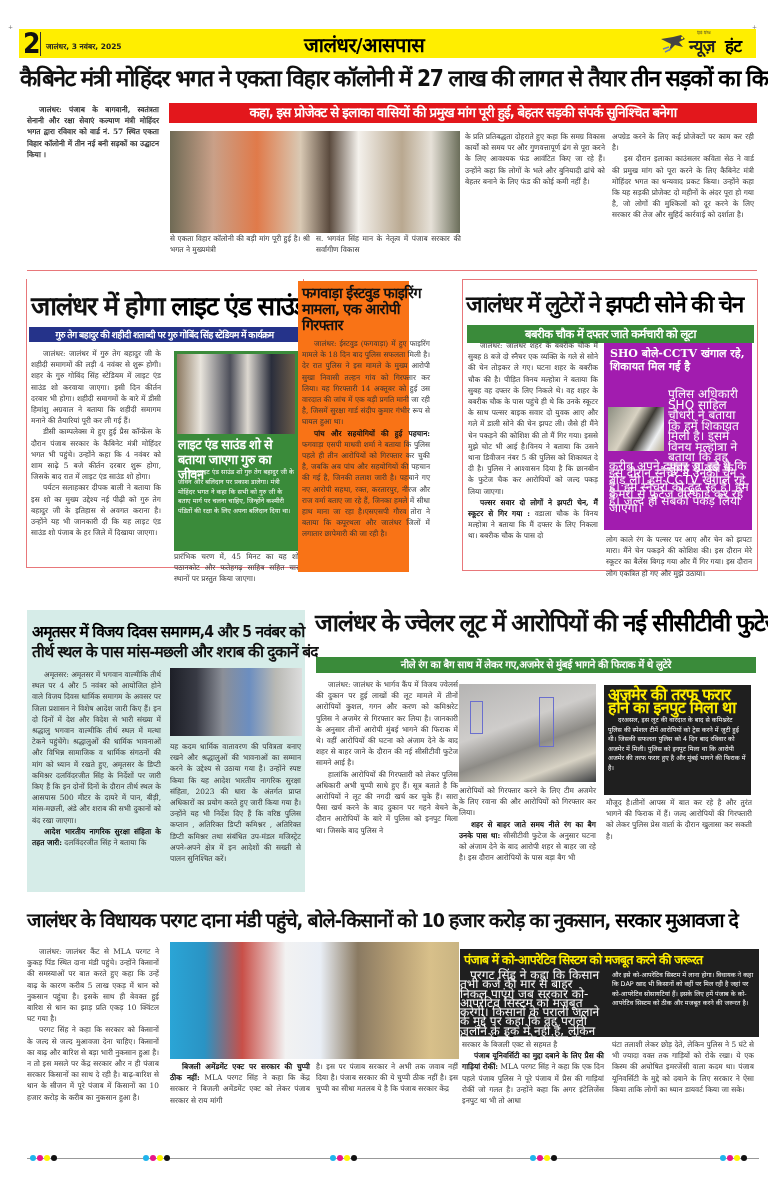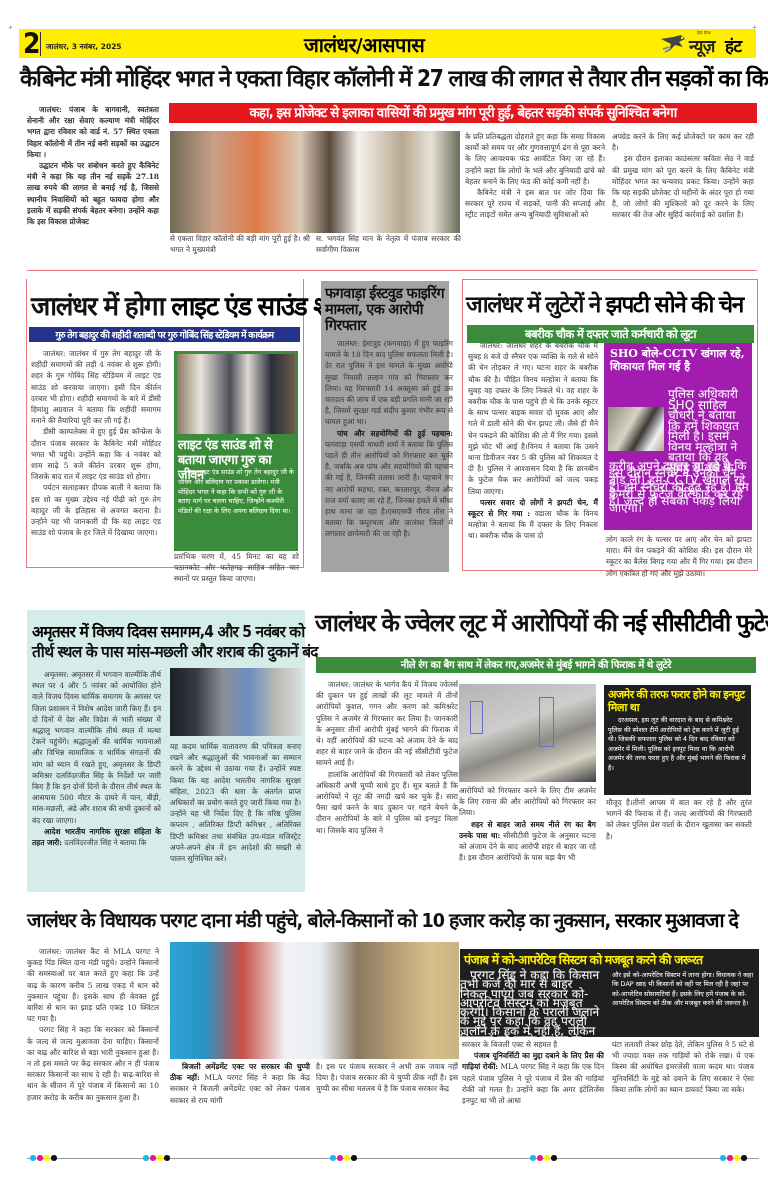--- a/index.html
+++ b/index.html
@@ -42,28 +42,26 @@
 
 <div class="abs hl" style="left:20px;top:62px;font-size:22.5px;letter-spacing:-1.2px;">
   <span>कैबिनेट मंत्री मोहिंदर भगत ने एकता विहार कॉलोनी में 27 लाख की लागत से तैयार</span>
   <span class="red">तीन सड़कों का किया उद्घाटन</span>
 </div>
 <div class="abs" style="left:169px;top:103px;width:588px;height:20px;background:#e3171c;">
   <span class="hl" style="display:block;text-align:center;color:#fff;font-size:13.3px;line-height:20px;letter-spacing:-0.6px;">कहा, इस प्रोजेक्ट से इलाका वासियों की प्रमुख मांग पूरी हुई, बेहतर सड़की संपर्क सुनिश्चित बनेगा</span>
 </div>
 <div class="abs txt" style="left:27px;top:104px;width:132px;font-weight:bold;">
   <p>जालंधर: पंजाब के बागवानी, स्वतंत्रता सेनानी और रक्षा सेवाएं कल्याण मंत्री मोहिंदर भगत द्वारा रविवार को वार्ड नं. 57 स्थित एकता विहार कॉलोनी में तीन नई बनी सड़कों का उद्घाटन किया ।</p>
-  <p>उद्घाटन मौके पर संबोधन करते हुए कैबिनेट मंत्री ने कहा कि यह तीन नई सड़कें 27.18 लाख रुपये की लागत से बनाई गई है, जिससे स्थानीय निवासियों को बहुत फायदा होगा और इलाके में सड़की संपर्क बेहतर बनेगा। उन्होंने कहा कि इस विकास प्रोजेक्ट</p>
 </div>
 <div class="abs photo" style="left:170px;top:131px;width:290px;height:102px;background:linear-gradient(90deg,#6f6a55,#c9a088 15%,#e07a4a 30%,#d9c9b4 45%,#5b4b3e 55%,#f4f1ec 65%,#b9a890 80%,#e6e1d8 90%,#6b6e5a);"></div>
 <div class="abs txt" style="left:170px;top:233px;width:140px;">से एकता विहार कॉलोनी की बड़ी मांग पूरी हुई है। श्री भगत ने मुख्यमंत्री</div>
 <div class="abs txt" style="left:316px;top:233px;width:145px;">स. भगवंत सिंह मान के नेतृत्व में पंजाब सरकार की सर्वांगीण विकास</div>
 <div class="abs txt" style="left:465px;top:131px;width:140px;">
   <p style="text-indent:0">के प्रति प्रतिबद्धता दोहराते हुए कहा कि समग्र विकास कार्यों को समय पर और गुणवत्तापूर्ण ढंग से पूरा करने के लिए आवश्यक फंड आवंटित किए जा रहे हैं। उन्होंने कहा कि लोगों के भले और बुनियादी ढांचे को बेहतर बनाने के लिए फंड की कोई कमी नहीं है।</p>
-  <p>कैबिनेट मंत्री ने इस बात पर जोर दिया कि सरकार पूरे राज्य में सड़कों, पानी की सप्लाई और स्ट्रीट लाइटों समेत अन्य बुनियादी सुविधाओं को</p>
 </div>
 <div class="abs txt" style="left:612px;top:131px;width:142px;">
   <p style="text-indent:0">अपग्रेड करने के लिए कई प्रोजेक्टों पर काम कर रही है।</p>
   <p>इस दौरान इलाका काउंसलर कविता सेठ ने वार्ड की प्रमुख मांग को पूरा करने के लिए कैबिनेट मंत्री मोहिंदर भगत का धन्यवाद प्रकट किया। उन्होंने कहा कि यह सड़की प्रोजेक्ट दो महीनों के अंदर पूरा हो गया है, जो लोगों की मुश्किलों को दूर करने के लिए सरकार की तेज और सुहिर्द कार्रवाई को दर्शाता है।</p>
 </div>
 
 <div class="abs" style="left:26px;top:279px;width:278px;height:289px;border:1px solid #e8777a;border-top:none;"></div>
 <div class="abs hl" style="left:31px;top:287px;font-size:26px;letter-spacing:-1.2px;">
   <span>जालंधर में होगा</span>
   <span class="red">लाइट एंड साउंड शो</span>
@@ -76,21 +74,21 @@
   <p>डीसी काम्पलेक्स मे हुए हुई प्रैस कॉन्फ्रेंस के दौरान पंजाब सरकार के कैबिनेट मंत्री मोहिंदर भगत भी पहुंचे। उन्होंने कहा कि 4 नवंबर को शाम साढ़े 5 बजे कीर्तन दरबार शुरू होगा, जिसके बाद रात में लाइट एंड साउंड शो होगा।</p>
   <p>पर्यटन सलाहकार दीपक बाली ने बताया कि इस शो का मुख्य उद्देश्य नई पीढ़ी को गुरु तेग बहादुर जी के इतिहास से अवगत कराना है। उन्होंने यह भी जानकारी दी कि यह लाइट एंड साउंड शो पंजाब के हर जिले में दिखाया जाएगा।</p>
 </div>
 <div class="abs" style="left:174px;top:351px;width:124px;height:200px;background:#3a8b3a;">
   <div class="photo" style="position:absolute;left:3px;top:3px;width:118px;height:80px;background:linear-gradient(90deg,#8d7a62,#e8e4dc 20%,#4d4f5a 45%,#ddd8d0 60%,#2a2e3c 80%,#6b5c4a);"></div>
   <div class="hl" style="position:absolute;left:4px;top:86px;width:118px;color:#fff;font-size:12.8px;line-height:15px;white-space:normal;">लाइट एंड साउंड शो से बताया जाएगा गुरु का जीवन</div>
   <div style="position:absolute;left:4px;top:117px;width:117px;color:#fff;font-size:6.5px;line-height:9.8px;text-indent:10px;">यह लाइट एंड साउंड शो गुरु तेग बहादुर जी के जीवन और बलिदान पर प्रकाश डालेगा। मंत्री मोहिंदर भगत ने कहा कि सभी को गुरु जी के बताए मार्ग पर चलना चाहिए, जिन्होंने कश्मीरी पंडितों की रक्षा के लिए अपना बलिदान दिया था।</div>
 </div>
 <div class="abs txt" style="left:174px;top:551px;width:125px;">प्रारंभिक चरण में, 45 मिनट का यह शो पठानकोट और फतेहगढ़ साहिब सहित चार स्थानों पर प्रस्तुत किया जाएगा।</div>
 
-<div class="abs" style="left:321px;top:281px;width:128px;height:291px;background:#a3a3a3;">
+<div class="abs" style="left:298px;top:281px;width:111px;height:291px;background:#f97316;">
   <div class="hl" style="position:absolute;left:4px;top:4px;width:130px;font-size:14.4px;line-height:16px;white-space:normal;color:#111;">फगवाड़ा ईस्टवुड फाइरिंग मामला, एक आरोपी गिरफ्तार</div>
   <div class="txt" style="position:absolute;left:4px;top:57px;width:128px;">
     <p>जालंधर: ईस्टवुड (फगवाड़ा) में हुए फाइरिंग मामले के 18 दिन बाद पुलिस सफलता मिली है। देर रात पुलिस ने इस मामले के मुख्य आरोपी सुखा निवासी तल्हन गांव को गिरफ्तार कर लिया। यह गिरफ्तारी 14 अक्तूबर को हुई उस वारदात की जांच में एक बड़ी प्रगति मानी जा रही है, जिसमें सुरक्षा गार्ड संदीप कुमार गंभीर रूप से घायल हुआ था।</p>
     <p><b>पांच और सहयोगियों की हुई पहचान:</b> <span>फगवाड़ा एसपी माधवी शर्मा ने बताया कि पुलिस पहले ही तीन आरोपियों को गिरफ्तार कर चुकी है, जबकि अब पांच और सहयोगियों की पहचान की गई है, जिनकी तलाश जारी है। पहचाने गए नए आरोपी सहथा, रक्त, करतारपुर, नीरज और राज वर्मा बताए जा रहे हैं, जिनका हमले में सीधा हाथ माना जा रहा है।एसएसपी गौरव तोरा ने बताया कि कपूरथला और जालंधर जिलों में लगातार छापेमारी की जा रही है।</span></p>
   </div>
 </div>
 
 <div class="abs" style="left:462px;top:279px;width:296px;height:292px;border:1px solid #e8777a;"></div>
 <div class="abs hl" style="left:466px;top:288px;font-size:22.5px;letter-spacing:-1.3px;">
   <span>जालंधर में लुटेरों ने</span>
@@ -139,21 +137,21 @@
 </div>
 <div class="abs photo" style="left:459px;top:684px;width:137px;height:98px;background:linear-gradient(160deg,#b5b4b3,#cfcdcb 40%,#8d8b86 60%,#d7d2c4 80%,#3b3d40);">
   <div style="position:absolute;left:11px;top:17px;width:13px;height:33px;border:1px solid #6a6fce;"></div>
   <div style="position:absolute;left:80px;top:13px;width:15px;height:50px;border:1px solid #6a6fce;"></div>
 </div>
 <div class="abs txt" style="left:459px;top:785px;width:137px;">
   <p style="text-indent:0">आरोपियों को गिरफ्तार करने के लिए टीम अजमेर के लिए रवाना की और आरोपियों को गिरफ्तार कर लिया।</p>
   <p><b>शहर से बाहर जाते समय नीले रंग का बैग उनके पास था:</b> <span>सीसीटीवी फुटेज के अनुसार घटना को अंजाम देने के बाद आरोपी शहर से बाहर जा रहे है। इस दौरान आरोपियों के पास बड़ा बैग भी</span></p>
 </div>
 <div class="abs" style="left:604px;top:685px;width:147px;height:110px;background:#1f1f1f;">
-  <div class="hl" style="position:absolute;left:4px;top:3px;width:140px;color:#ffee00;font-size:11px;line-height:13px;white-space:normal;">अजमेर की तरफ फरार होने का इनपुट मिला था</div>
+  <div class="hl" style="position:absolute;left:4px;top:3px;width:140px;color:#ffee00;font-size:16px;line-height:13px;white-space:normal;">अजमेर की तरफ फरार होने का इनपुट मिला था</div>
   <div style="position:absolute;left:4px;top:31px;width:140px;color:#fff;font-size:6.4px;line-height:9.6px;text-indent:10px;">दरअसल, इस लूट की वारदात के बाद से कमिश्नरेट पुलिस की स्पेशल टीमें आरोपियों को ट्रेस करने में जुटी हुई थी। जिसकी सफलता पुलिस को 4 दिन बाद रविवार को अजमेर में मिली। पुलिस को इनपुट मिला था कि आरोपी अजमेर की तरफ फरार हुए है और मुंबई भागने की फिराक में है।</div>
 </div>
 <div class="abs txt" style="left:606px;top:797px;width:146px;">मौजूद है।तीनों आपस में बात कर रहे है और तुरंत भागने की फिराक में हैं। जल्द आरोपियों की गिरफ्तारी को लेकर पुलिस प्रेस वार्ता के दौरान खुलासा कर सकती है।</div>
 
 <div class="abs hl" style="left:27px;top:906px;font-size:19.5px;letter-spacing:-1px;">
   <span>जालंधर के विधायक परगट दाना मंडी पहुंचे, बोले-किसानों को 10 हजार करोड़ का नुकसान,</span>
   <span class="red">सरकार मुआवजा दे</span>
 </div>
 <div class="abs txt" style="left:27px;top:946px;width:132px;">
   <p>जालंधर: जालंधर कैंट से MLA परगट ने कुकड़ पिंड स्थित दाना मंडी पहुंचे। उन्होंने किसानों की समस्याओं पर बात करते हुए कहा कि उन्हें बाढ़ के कारण करीब 5 लाख एकड़ में धान को नुकसान पहुंचा है। इसके साथ ही बेवक्त हुई बारिश से धान का झाड़ प्रति एकड़ 10 क्विंटल घट गया है।</p>

